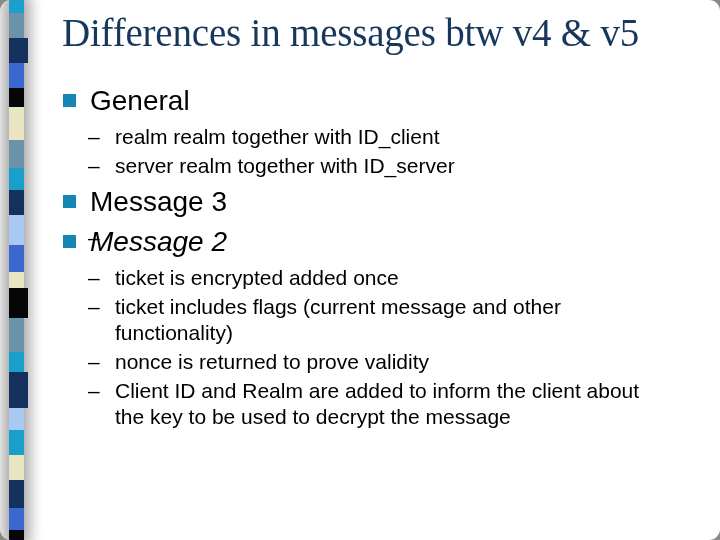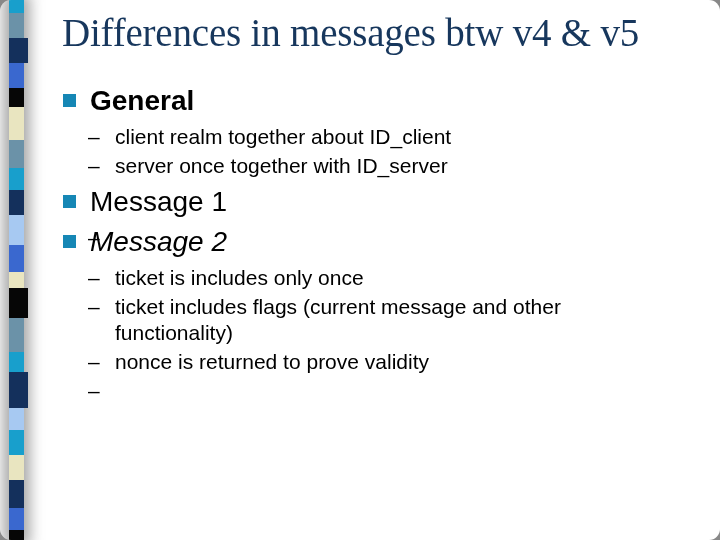--- a/index.html
+++ b/index.html
@@ -89,31 +89,31 @@
       <div class="block" style="height: 25px; background: rgb(24, 159, 204);"></div>
       <div class="block" style="height: 25px; background: rgb(233, 229, 192);"></div>
       <div class="block" style="height: 28px; background: rgb(20, 48, 92);"></div>
       <div class="block" style="height: 22px; background: rgb(58, 104, 207);"></div>
       <div class="block" style="height: 10px; background: rgb(6, 6, 6);"></div>
     </div>
   <h1 class="title" style="color: rgb(23, 55, 93);">Differences in messages btw v4 &amp; v5</h1>
   <div class="content" id="content">
       <div class="heading-row">
         <span class="bullet-sq" style="background: rgb(22, 135, 181);"></span>
-        <h2 class="heading" style="color: rgb(0, 0, 0); font-weight: bold;">General</h2>
+        <h2 class="heading" style="color: rgb(0, 0, 0);">General</h2>
       </div>
-      <div class="sub" style="color: rgb(0, 0, 0);"><span class="dash">–</span><span class="sub-text">client realm together about ID_client</span></div>
-      <div class="sub" style="color: rgb(0, 0, 0);"><span class="dash">–</span><span class="sub-text">server once together with ID_server</span></div>
+      <div class="sub" style="color: rgb(0, 0, 0);"><span class="dash">–</span><span class="sub-text">realm realm together with ID_client</span></div>
+      <div class="sub" style="color: rgb(0, 0, 0);"><span class="dash">–</span><span class="sub-text">server realm together with ID_server</span></div>
       <div class="heading-row">
         <span class="bullet-sq" style="background: rgb(22, 135, 181);"></span>
-        <h2 class="heading" style="color: rgb(0, 0, 0);">Message 1</h2>
+        <h2 class="heading" style="color: rgb(0, 0, 0);">Message 3</h2>
       </div>
       <div class="sub" style="color: rgb(0, 0, 0);"><span class="dash">–</span></div>
       <div class="heading-row">
         <span class="bullet-sq" style="background: rgb(22, 135, 181);"></span>
         <h2 class="heading" style="color: #000000; font-style: italic;">Message 2</h2>
       </div>
-      <div class="sub" style="color: rgb(0, 0, 0);"><span class="dash">–</span><span class="sub-text">ticket is includes only once</span></div>
+      <div class="sub" style="color: rgb(0, 0, 0);"><span class="dash">–</span><span class="sub-text">ticket is encrypted added once</span></div>
       <div class="sub" style="color: rgb(0, 0, 0);"><span class="dash">–</span><span class="sub-text">ticket includes flags (current message and other functionality)</span></div>
       <div class="sub" style="color: rgb(0, 0, 0);"><span class="dash">–</span><span class="sub-text">nonce is returned to prove validity</span></div>
-      <div class="sub" style="color: rgb(0, 0, 0);"><span class="dash">–</span></div>
+      <div class="sub" style="color: rgb(0, 0, 0);"><span class="dash">–</span><span class="sub-text">Client ID and Realm are added to inform the client about the key to be used to decrypt the message</span></div>
     </div>
 </div>
 
 </body></html>

